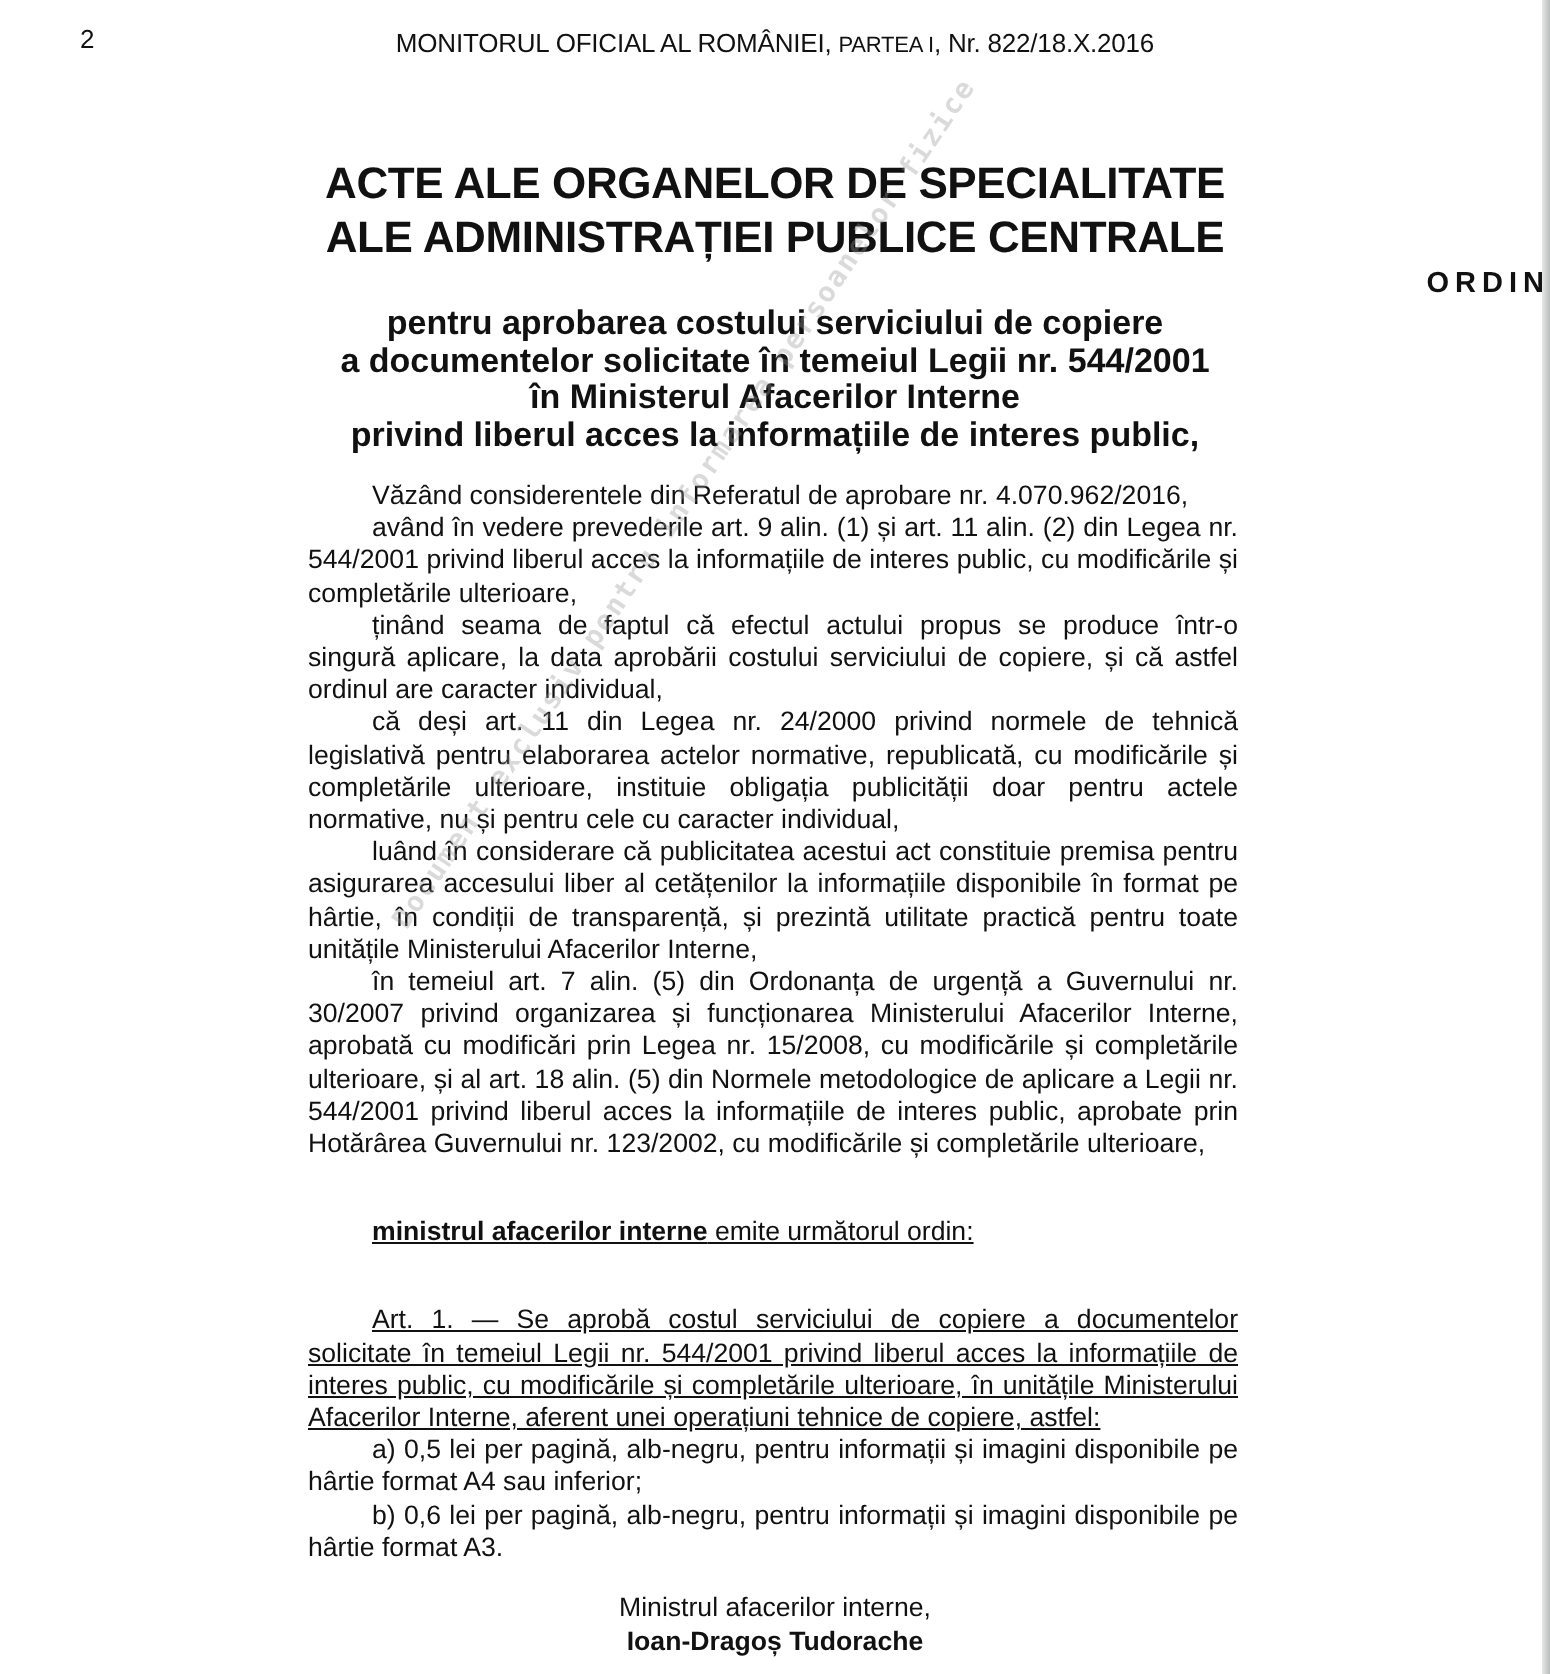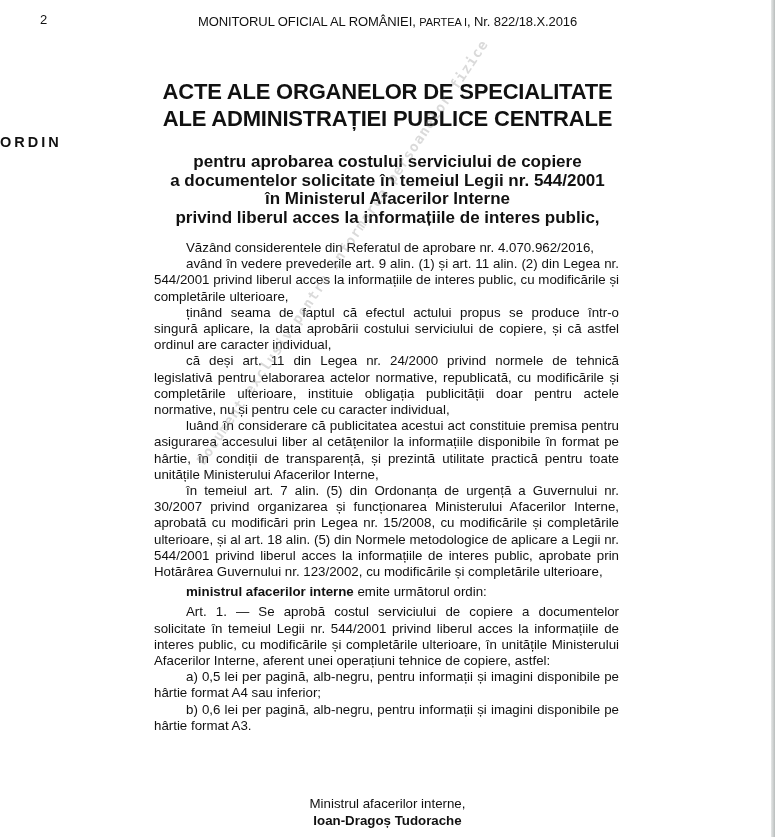--- a/index.html
+++ b/index.html
@@ -21,32 +21,32 @@
     .running-head .small { font-size: 11px; }
     .section-title {
       position: absolute; left: 0; width: 775px; top: 40px;
       text-align: center; font-weight: bold; font-size: 22px; line-height: 27px;
       letter-spacing: -0.2px;
       margin-top: 38px;
     }
     .ministry { position: absolute; left: 104px; top: 101px; font-size: 12.5px; letter-spacing: -0.2px; }
     .order-title {
       position: absolute; left: 0; width: 775px; top: 134px;
-      text-align: left; font-weight: bold; font-size: 14.5px; letter-spacing: 3px;
+      text-align: right; font-weight: bold; font-size: 14.5px; letter-spacing: 3px;
     }
     .order-subtitle {
       position: absolute; left: 0; width: 775px; top: 153px;
       text-align: center; font-weight: bold; font-size: 17px; line-height: 18.5px;
     }
     .body-text {
       position: absolute; left: 154px; width: 465px; top: 240px;
       font-size: 13.3px; line-height: 16.2px; text-align: justify;
     }
     .body-text p { margin: 0; text-indent: 32px; }
-    .body-text p.gap-before { margin-top: 4px; }
+    .body-text p.gap-before { margin-top: 28px; text-decoration: underline; }
     .body-text .bold { font-weight: bold; }
     .signature {
       position: absolute; left: 0; width: 775px; top: 796px; text-align: center;
       font-size: 13.3px; line-height: 16.5px;
     }
     .signature .name { font-weight: bold; }
     .watermark {
       position: absolute; left: 200px; top: 455px; width: 680px;
       transform: rotate(-56deg); transform-origin: left center;
       font-family: "DejaVu Sans Mono", monospace; font-size: 14px; font-weight: bold;

